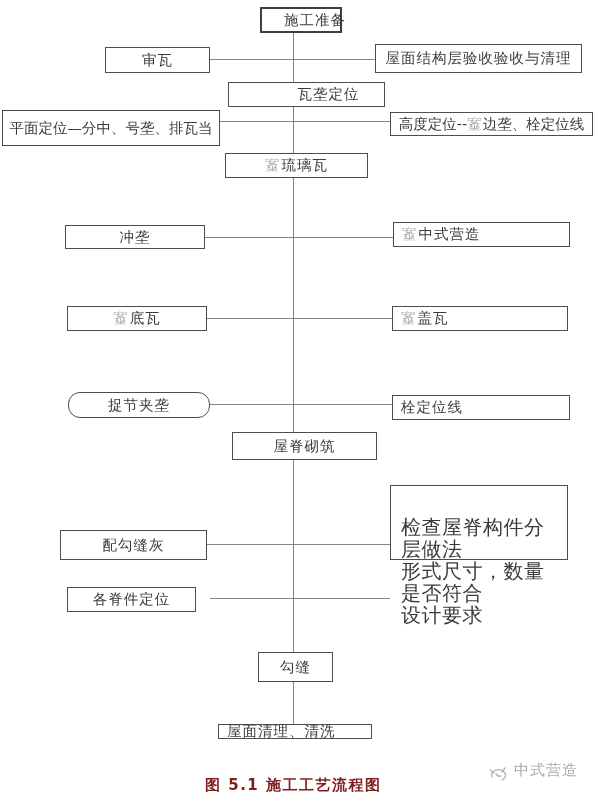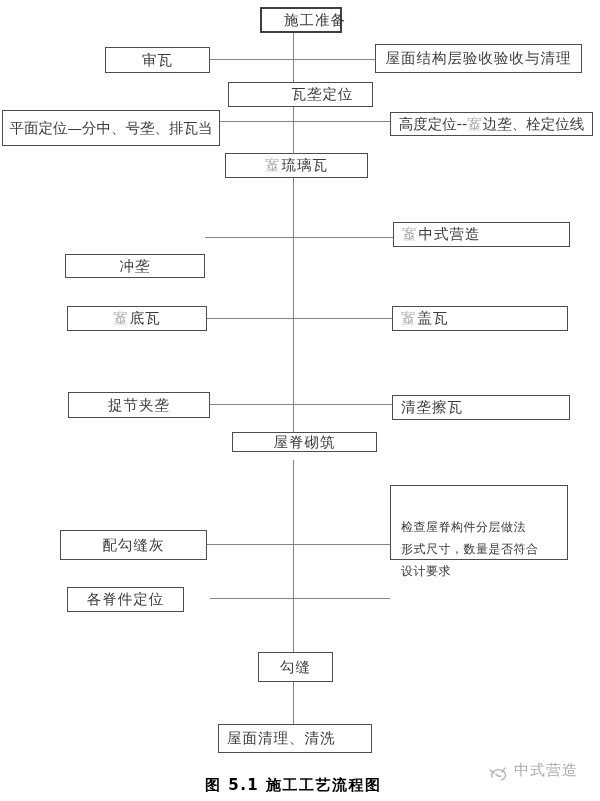--- a/index.html
+++ b/index.html
@@ -9,29 +9,29 @@
   }
   .node{
     position:absolute;border:1.5px solid #4d4d4d;background:#ffffff;
     display:flex;align-items:center;justify-content:center;
     font-size:14.5px;letter-spacing:1px;box-sizing:border-box;white-space:nowrap;
   }
   .node.thick{border-width:2px;border-color:#3f3f3f;}
   .node.align-left{justify-content:flex-start;padding-left:8px;}
   .node.multiline{
     display:block;white-space:pre-line;text-align:left;
-    padding:8px 6px 0 10px;line-height:22px;font-size:12px;letter-spacing:0.5px;
+    padding:8px 6px 0 10px;line-height:22px;font-size:20px;letter-spacing:0.5px;
   }
   .ghost{color:#acacac;margin-right:1px;}
   .hline,.vline{position:absolute;background:#848484;}
   .hline{height:1px;}
   .vline{width:1px;}
   .caption{
     position:absolute;left:205px;top:776px;font-weight:bold;
-    font-size:15px;color:#000000;letter-spacing:1.5px;white-space:nowrap;
+    font-size:15px;color:#7f1d1d;letter-spacing:1.5px;white-space:nowrap;
   }
   .watermark{
     position:absolute;left:486px;top:761px;display:flex;gap:4px;
     color:#a9a9a9;font-size:15px;letter-spacing:1px;white-space:nowrap;
   }
   .watermark svg{display:block;}
 </style>
 </head>
 <body>
 
@@ -56,90 +56,90 @@
   </div>
 
   <div class="node" style="left:105px;top:47px;width:105px;height:26px;">
     <span>审瓦</span>
   </div>
 
   <div class="node" style="left:375px;top:44px;width:207px;height:29px;">
     <span>屋面结构层验收验收与清理</span>
   </div>
 
-  <div class="node" style="left:228px;top:82px;width:145px;height:25px;padding-left:44px;">
+  <div class="node" style="left:228px;top:82px;width:157px;height:25px;padding-left:44px;">
     <span>瓦垄定位</span>
   </div>
 
   <div class="node" style="left:2px;top:110px;width:218px;height:36px;letter-spacing:0;">
     <span>平面定位—分中、号垄、排瓦当</span>
   </div>
 
   <div class="node" style="left:390px;top:112px;width:203px;height:24px;letter-spacing:0;">
     <span>高度定位--</span>
       <span class="ghost">㝧</span>
       <span>边垄、栓定位线</span>
   </div>
 
   <div class="node" style="left:225px;top:153px;width:143px;height:25px;">
     <span class="ghost">㝧</span>
       <span>琉璃瓦</span>
   </div>
 
-  <div class="node" style="left:65px;top:225px;width:140px;height:24px;margin-top:29px;">
+  <div class="node" style="left:65px;top:225px;width:140px;height:24px;">
     <span>冲垄</span>
   </div>
 
   <div class="node align-left" style="left:393px;top:222px;width:177px;height:25px;">
     <span class="ghost">㝧</span>
       <span>中式营造</span>
   </div>
 
   <div class="node" style="left:67px;top:306px;width:140px;height:25px;">
     <span class="ghost">㝧</span>
       <span>底瓦</span>
   </div>
 
   <div class="node align-left" style="left:392px;top:306px;width:176px;height:25px;">
     <span class="ghost">㝧</span>
       <span>盖瓦</span>
   </div>
 
-  <div class="node" style="left:68px;top:392px;width:142px;height:26px;">
+  <div class="node" style="left:68px;top:392px;width:142px;height:26px;border-radius:12px;">
     <span>捉节夹垄</span>
   </div>
 
   <div class="node align-left" style="left:392px;top:395px;width:178px;height:25px;">
-    <span>清垄擦瓦</span>
+    <span>栓定位线</span>
   </div>
 
-  <div class="node" style="left:232px;top:432px;width:145px;height:20px;">
+  <div class="node" style="left:232px;top:432px;width:145px;height:28px;">
     <span>屋脊砌筑</span>
   </div>
 
   <div class="node multiline" style="left:390px;top:485px;width:178px;height:75px;">
     <span>检查屋脊构件分层做法
 形式尺寸，数量是否符合
 设计要求</span>
   </div>
 
   <div class="node" style="left:60px;top:530px;width:147px;height:30px;align-items:center;">
     <span>配勾缝灰</span>
   </div>
 
-  <div class="node" style="left:67px;top:587px;width:117px;height:25px;">
+  <div class="node" style="left:67px;top:587px;width:129px;height:25px;">
     <span>各脊件定位</span>
   </div>
 
 
   <div class="node" style="left:258px;top:652px;width:75px;height:30px;text-align:right;">
     <span>勾缝</span>
   </div>
 
-  <div class="node align-left" style="left:218px;top:724px;width:154px;height:29px;">
+  <div class="node align-left" style="left:218px;top:724px;width:154px;height:15px;">
     <span>屋面清理、清洗</span>
   </div>
 
   <div class="caption">图 5.1  施工工艺流程图</div>
 
   <div class="watermark">
     <span>
       <svg width="24" height="24" viewBox="0 0 24 24" fill="none" stroke="#b5b5b5" stroke-width="1.4" stroke-linecap="round">
         <path d="M6 16 a 7 5.5 0 1 1 10 3"></path>
         <path d="M4 9 l4 3"></path>

